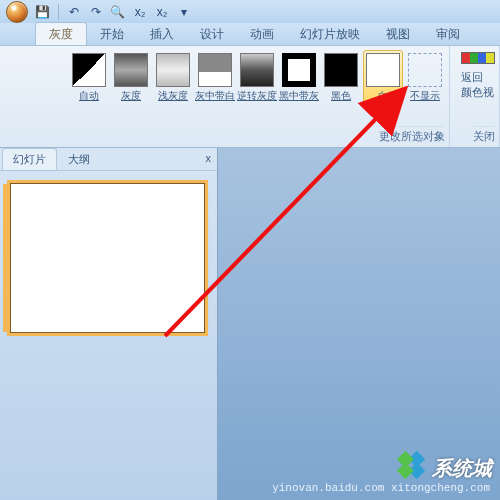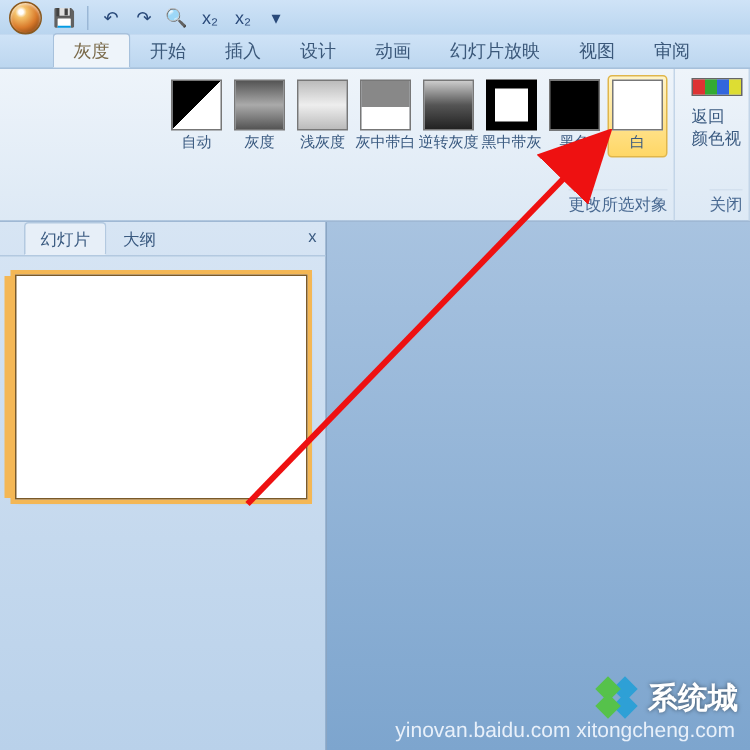--- a/index.html
+++ b/index.html
@@ -19,56 +19,56 @@
 
   
   .ribbon { height: 102px; background: linear-gradient(#eef4fa, #dde9f5); display: flex; border-bottom: 1px solid #9fb8d4; }
   .group { border-right: 1px solid #c3d5e8; display: flex; flex-direction: column; justify-content: space-between; padding: 4px 4px 0; align-items: flex-end; }
   .group-main { flex: 1; }
   .group-label { font-size: 11px; text-align: center; color: #4a6a92; padding: 2px 0 3px; border-top: 1px solid #d3e0ee; }
   .swatches { display: flex; gap: 2px; flex: 1; align-items: flex-start; }
   .sw { display: flex; flex-direction: column; align-items: center; width: 40px; padding: 2px 0; border: 1px solid transparent; border-radius: 3px; }
   .sw.sel { background: linear-gradient(#fff4c8, #ffd766); border: 1px solid #e0b64a; }
   .sw-thumb { width: 34px; height: 34px; border: 1px solid #777; margin-bottom: 4px; }
-  .sw-label { font-size: 10px; color: #3a5a80; text-align: center; line-height: 1.05; white-space: nowrap; }
+  .sw-label { font-size: 10px; color: #3a5a80; text-align: center; line-height: 1.05; white-space: nowrap; text-decoration: underline; }
   .g-auto { background: linear-gradient(135deg,#000 0%,#000 50%,#fff 50%,#fff 100%); }
   .g-gray { background: linear-gradient(#555,#aaa,#555); }
   .g-lightgray { background: linear-gradient(#bbb,#eee,#bbb); }
   .g-invert { background: linear-gradient(#ccc,#555,#222); }
   .g-gw { background: linear-gradient(to bottom,#888 0%,#888 55%,#fff 55%,#fff 100%); }
   .g-bgw { background: linear-gradient(to bottom,#000 0%,#000 35%,#888 35%,#888 70%,#fff 70%); }
   .g-bw { background: #fff; border: 6px solid #000 !important; }
   .g-black { background: #000; }
   .g-white { background: #fff; }
   .sw-none .sw-thumb { border: 1px dashed #8aa2c0; background: transparent; }
 
   .group-right { width: 50px; padding: 6px 4px 0; }
   .color-strip { display:flex; width:34px; height:12px; border:1px solid #666; margin-bottom:6px; }
   .cs { flex:1; }
   .right-label { font-size:11px; color:#3a5a80; }
 
   
   .workspace { position: absolute; top: 148px; left: 0; right: 0; bottom: 0; display: flex; }
   .leftpane { width: 218px; background: linear-gradient(#d7e5f4, #b9d1ea); border-right: 1px solid #8aa5c3; display:flex; flex-direction:column; }
-  .panetabs { height: 23px; display:flex; align-items:flex-end; border-bottom:1px solid #b3c9e0; padding-left:16px; position:relative; }
+  .panetabs { height: 23px; display:flex; align-items:flex-end; border-bottom:1px solid #b3c9e0; padding-left:2px; position:relative; }
   .ptab { font-size:11px; padding:3px 10px 2px; color:#3a5a80; border:1px solid transparent; }
   .ptab.active { background:#e7eff8; border:1px solid #b3c9e0; border-bottom-color:#e7eff8; border-radius:3px 3px 0 0; }
   .pclose { position:absolute; right:6px; top:4px; font-size:11px; color:#3a5a80; }
   .thumb-area { flex:1; padding:12px 10px; }
   .slide-thumb { width:195px; height:150px; background:#fff; border:1px solid #7a5a2a; box-shadow: 0 0 0 3px #f4b755, 1px 1px 3px rgba(0,0,0,.25); position:relative; }
   .slide-thumb::before { content:""; position:absolute; left:-8px; top:0; width:6px; height:100%; background:#f4b755; }
 
   .editor { flex:1; background: linear-gradient(#a8c3e0, #7da5ce); }
 
   
   .arrow { position:absolute; left:155px; top:86px; width:260px; height:255px; pointer-events:none; }
 
   
-  .wm { position:absolute; right:8px; bottom:18px; font-size:20px; color:#fff; text-shadow:0 0 3px rgba(0,0,0,.5); display:flex; align-items:center; font-weight:bold; }
-  .wm-sub { position:absolute; right:10px; bottom:6px; font-size:14px; color:#e8f0fa; }
+  .wm { position:absolute; right:8px; bottom:18px; font-size:20px; color:#fff; text-shadow:0 0 3px rgba(0,0,0,.5); display:flex; align-items:flex-end; font-style:italic; font-weight:bold; }
+  .wm-sub { position:absolute; right:10px; bottom:6px; font-size:11px; color:#e8f0fa;font-family:Liberation Mono, monospace; }
   .wm svg { margin-right:4px; }
 </style>
 </head>
 <body>
 
 <div class="titlebar">
   <div class="office-btn"></div>
   <div class="qat">
     <div class="qat-item">💾</div>
     <div class="qat-sep"></div>
@@ -120,20 +120,24 @@
           <div class="sw-label">黑中带灰</div>
         </div>
       <div class="sw">
           <div class="sw-thumb g-black"></div>
           <div class="sw-label">黑色</div>
         </div>
       <div class="sw sel">
           <div class="sw-thumb g-white"></div>
           <div class="sw-label">白</div>
         </div>
+      <div class="sw sw-none">
+          <div class="sw-thumb"></div>
+          <div class="sw-label">不显示</div>
+        </div>
     </div>
     <div class="group-label">更改所选对象</div>
   </div>
   <div class="group group-right">
     <div>
       <div class="color-strip">
         <div class="cs" style="background:#d33"></div>
           <div class="cs" style="background:#3a3"></div>
           <div class="cs" style="background:#36d"></div>
           <div class="cs" style="background:#dd3"></div>

